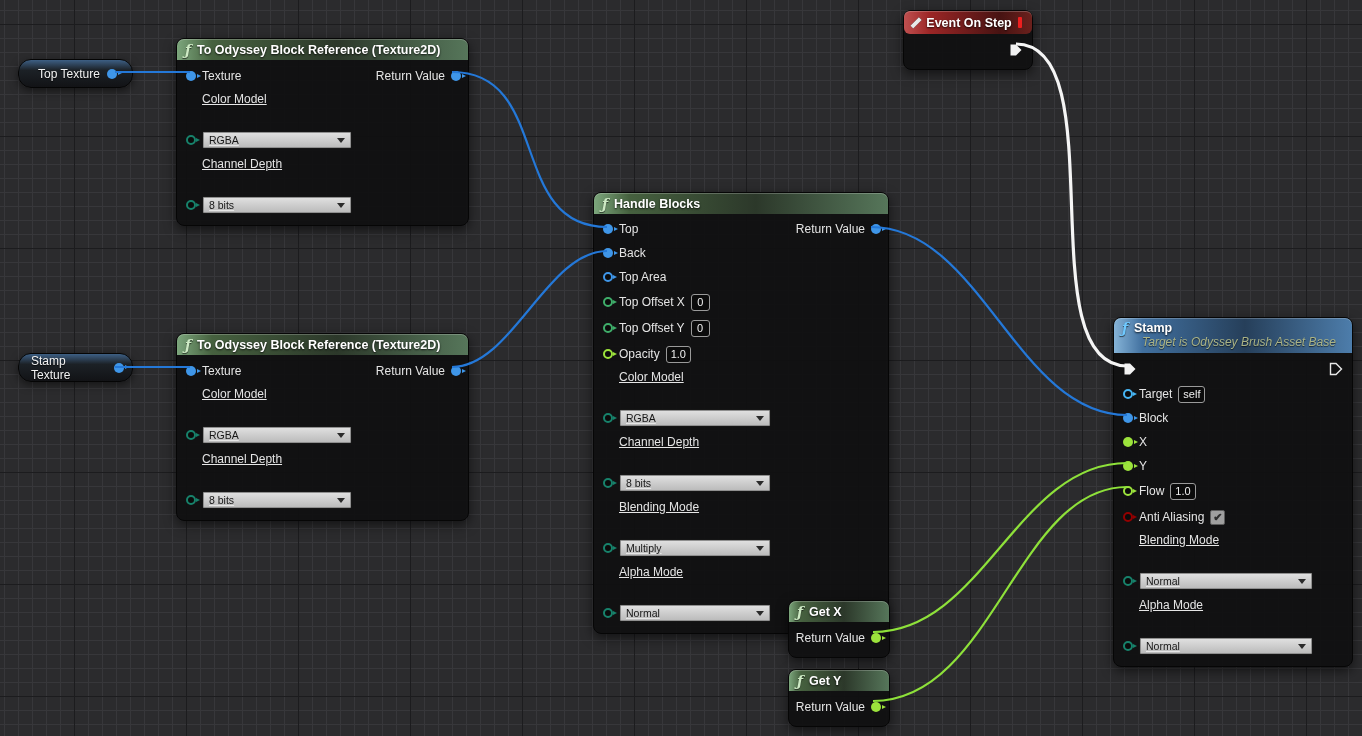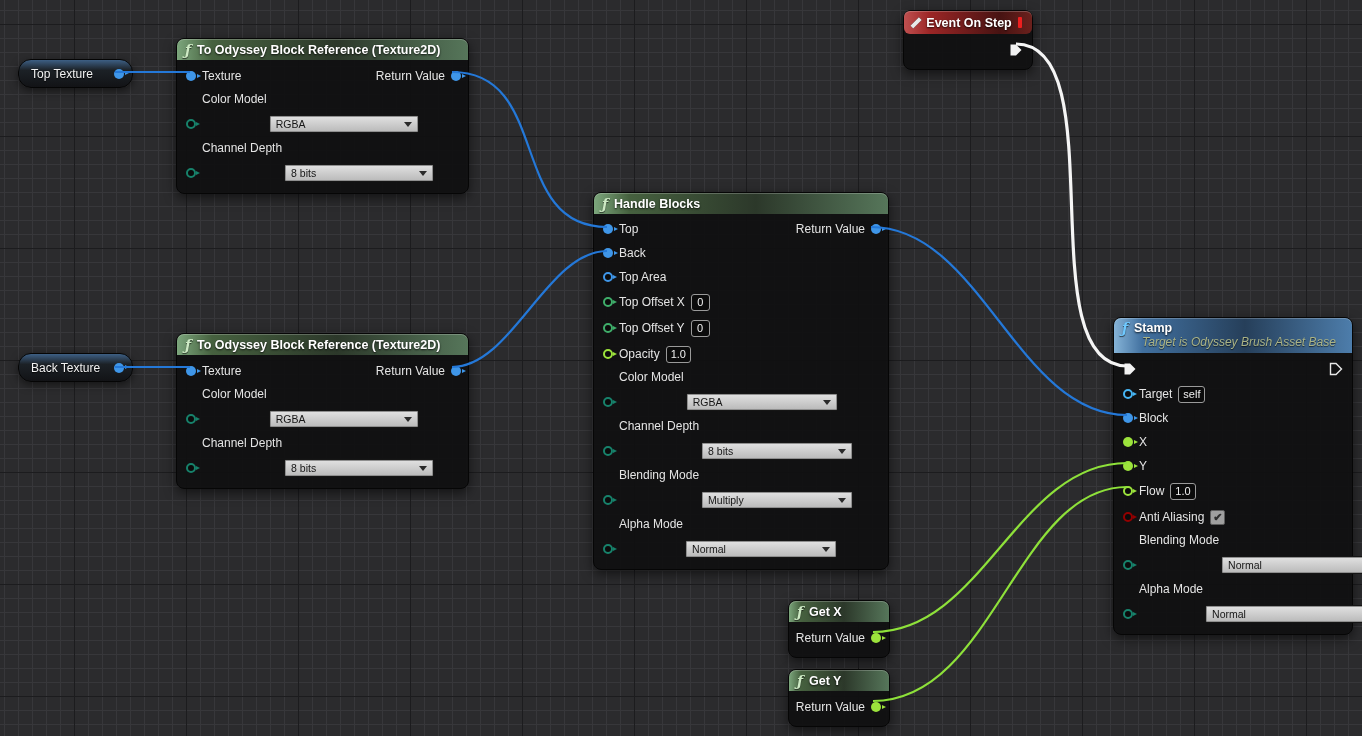--- a/index.html
+++ b/index.html
@@ -49,31 +49,31 @@
   .pin.fill{background:currentColor;}
   .pin.hollow{border:2.5px solid currentColor;width:6px;height:6px;background:rgba(0,0,0,0.35);}
   .pin.hollow::after{left:7.5px;top:0.5px;}
   .c-obj{color:#3f96e8;} .c-objl{color:#46b4f2;} .c-enum{color:#17826b;}
   .c-int{color:#3fae6a;} .c-float{color:#9ce33c;} .c-bool{color:#930000;}
   .vbox{display:inline-block;min-width:9px;padding:0 4px;height:15px;line-height:15px;
     border:1px solid #9a9a9a;border-radius:3px;background:rgba(0,0,0,0.35);
     color:#f0f0f0;font-size:11px;text-align:center;}
   .grp{display:flex;align-items:flex-end;gap:6px;padding:3px 9px 5px 9px;}
   .grp .pin{margin-bottom:4px;}
-  .col{display:flex;flex-direction:row;gap:2px;}
+  .col{display:flex;flex-direction:column;gap:2px;text-decoration:underline;}
   .dd{height:16px;border:1px solid #151515;border-radius:2px;
     background:linear-gradient(180deg,#e2e2e2,#b9b9b9);
     display:flex;align-items:center;justify-content:space-between;
     padding:0 6px;color:#161616;font-size:10.5px;box-shadow:inset 0 0 0 1px #8f8f8f;margin-top:23px;}
   .dd .caret{width:0;height:0;border-left:4px solid transparent;border-right:4px solid transparent;border-top:5px solid #2a2a2a;}
   .pill{
     position:absolute;z-index:2;height:27px;border-radius:13px;
     background:linear-gradient(180deg,#3d5f84 0%,#1c2126 38%,#121316 100%);
     border:1px solid #050505;box-shadow:0 3px 8px rgba(0,0,0,0.5);
-    display:flex;align-items:center;justify-content:space-between;gap:7px;
+    display:flex;align-items:center;justify-content:center;gap:7px;
     color:#f2f2f2;font-size:12px;padding:0 6px 0 12px;
   }
   .pill .txt{text-shadow:0 1px 1px rgba(0,0,0,0.8);}
   .exec{flex:0 0 auto;}
   .checkbox{width:13px;height:13px;border-radius:2px;background:#9f9f9f;border:1px solid #5c5c5c;
     color:#2e2e2e;font-size:11px;line-height:13px;text-align:center;font-weight:bold;}
 </style>
 </head>
 <body>
 
@@ -89,21 +89,21 @@
     <path d="M873,632 C983,632 1017,463 1127,463" stroke="#8ee13a" stroke-width="2.2" fill="none"></path>
     <path d="M873,701 C993,701 1017,487 1127,487" stroke="#8ee13a" stroke-width="2.2" fill="none"></path>
   </svg>
 
   <div class="pill" style="left:18px;top:59px;width:95px;">
     <span class="txt">Top Texture</span>
     <span class="pin fill c-obj" style="margin-right:2px;"></span>
   </div>
 
   <div class="pill" style="left:18px;top:353px;width:95px;">
-    <span class="txt">Back Texture</span>
+    <span class="txt">Stamp Texture</span>
     <span class="pin fill c-obj" style="margin-right:2px;"></span>
   </div>
 
   <div class="node" style="left:176px;top:38px;width:291px;">
     <div class="hdr hdr-green">
       <span class="fn-icon">ƒ</span>
       <span class="title">To Odyssey Block Reference (Texture2D)</span>
     </div>
     <div class="body">
       <div class="row tall split">

